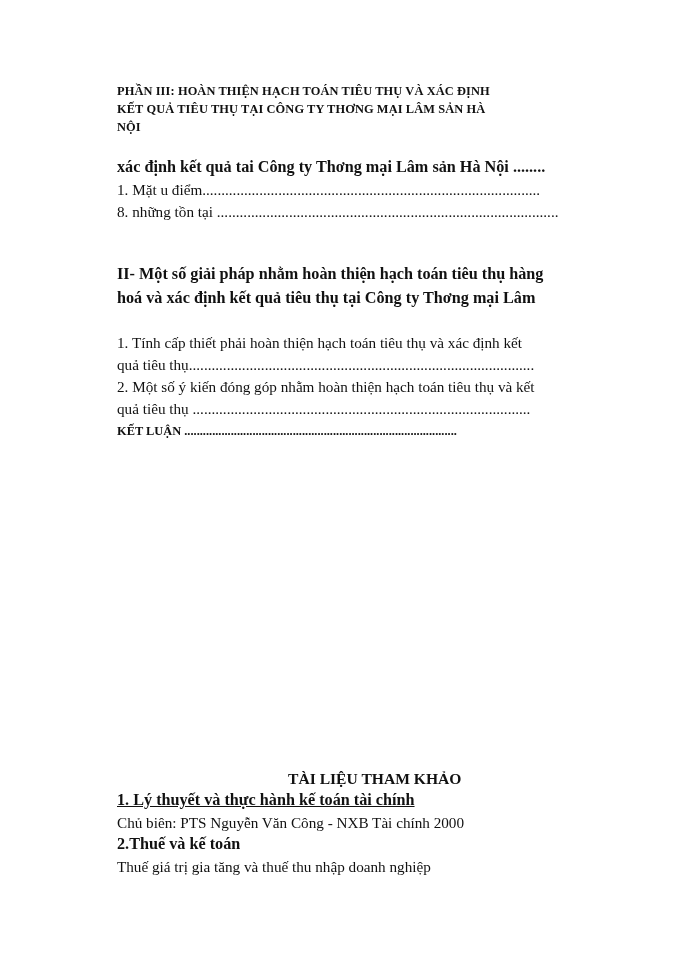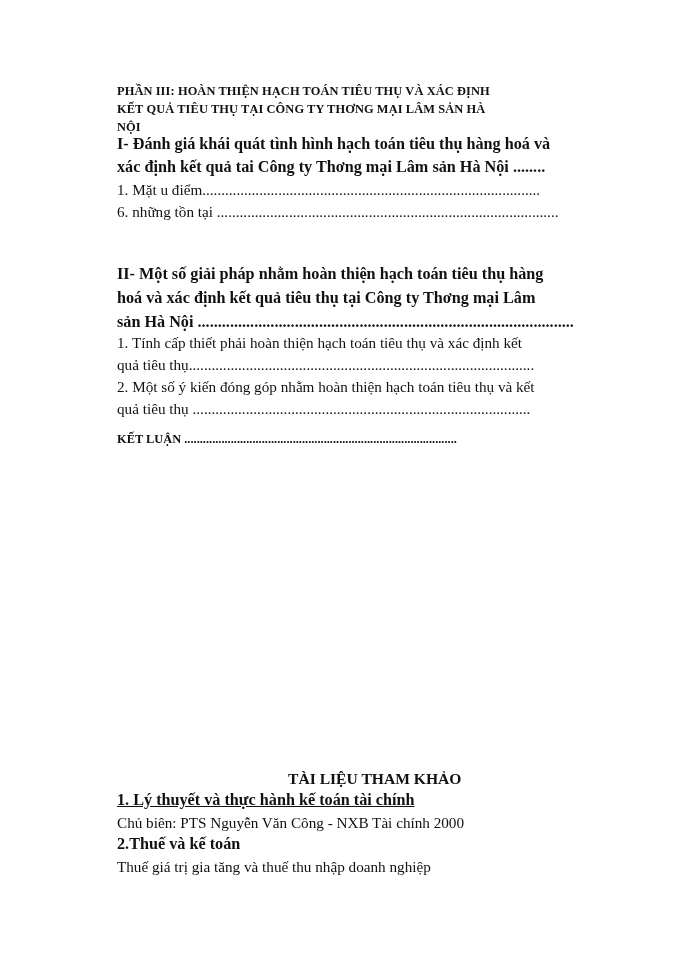--- a/index.html
+++ b/index.html
@@ -62,34 +62,32 @@
   </style>
 </head>
 <body>
 
 <div class="page">
 
   <div class="line part-title" style="top:85px;">PHẦN III: HOÀN THIỆN HẠCH TOÁN TIÊU THỤ VÀ XÁC ĐỊNH</div>
   <div class="line part-title" style="top:103px;">KẾT QUẢ TIÊU THỤ TẠI CÔNG TY THƠNG    MẠI LÂM SẢN HÀ</div>
   <div class="line part-title" style="top:121px;">NỘI</div>
 
-  <div class="line sec-title" style="top:136px;">I- Đánh giá khái quát tình hình hạch toán tiêu thụ hàng hoá và</div>
   <div class="line sec-title" style="top:159px;">xác định kết quả tai Công ty Thơng    mại Lâm sản Hà Nội ........</div>
   <div class="line item" style="top:182px;">1. Mặt u    điểm.........................................................................................</div>
-  <div class="line item" style="top:204px;">6. những tồn tại ..........................................................................................</div>
+  <div class="line item" style="top:204px;">8. những tồn tại ..........................................................................................</div>
 
   <div class="line sec-title" style="top:266px;">II- Một số giải pháp nhằm hoàn thiện hạch toán tiêu thụ hàng</div>
   <div class="line sec-title" style="top:290px;">hoá và xác định kết quả tiêu thụ tại Công ty Thơng    mại Lâm</div>
-  <div class="line sec-title" style="top:314px;">sản Hà Nội .............................................................................................</div>
   <div class="line item" style="top:335px;">1. Tính cấp thiết phải hoàn thiện hạch toán tiêu thụ và xác định kết</div>
   <div class="line item" style="top:357px;">quả tiêu thụ...........................................................................................</div>
   <div class="line item" style="top:379px;">2. Một số ý kiến đóng góp nhằm hoàn thiện hạch toán tiêu thụ và kết</div>
   <div class="line item" style="top:401px;">quả tiêu thụ .........................................................................................</div>
 
-  <div class="line conclusion" style="top:425px;margin-top:8px;">KẾT LUẬN ........................................................................................</div>
+  <div class="line conclusion" style="top:425px;">KẾT LUẬN ........................................................................................</div>
 
   <div class="ref-heading">TÀI LIỆU THAM KHẢO</div>
   <div class="line ref-title" style="top:792px;text-decoration:underline;">1. Lý thuyết và thực hành kế toán tài chính</div>
   <div class="line ref-detail" style="top:815px;">Chủ biên: PTS Nguyễn Văn Công  - NXB Tài chính 2000</div>
   <div class="line ref-title" style="top:836px;">2.Thuế và kế toán</div>
   <div class="line ref-detail" style="top:859px;">Thuế giá trị gia tăng và thuế thu nhập doanh nghiệp</div>
 
 </div>
 
 </body></html>

